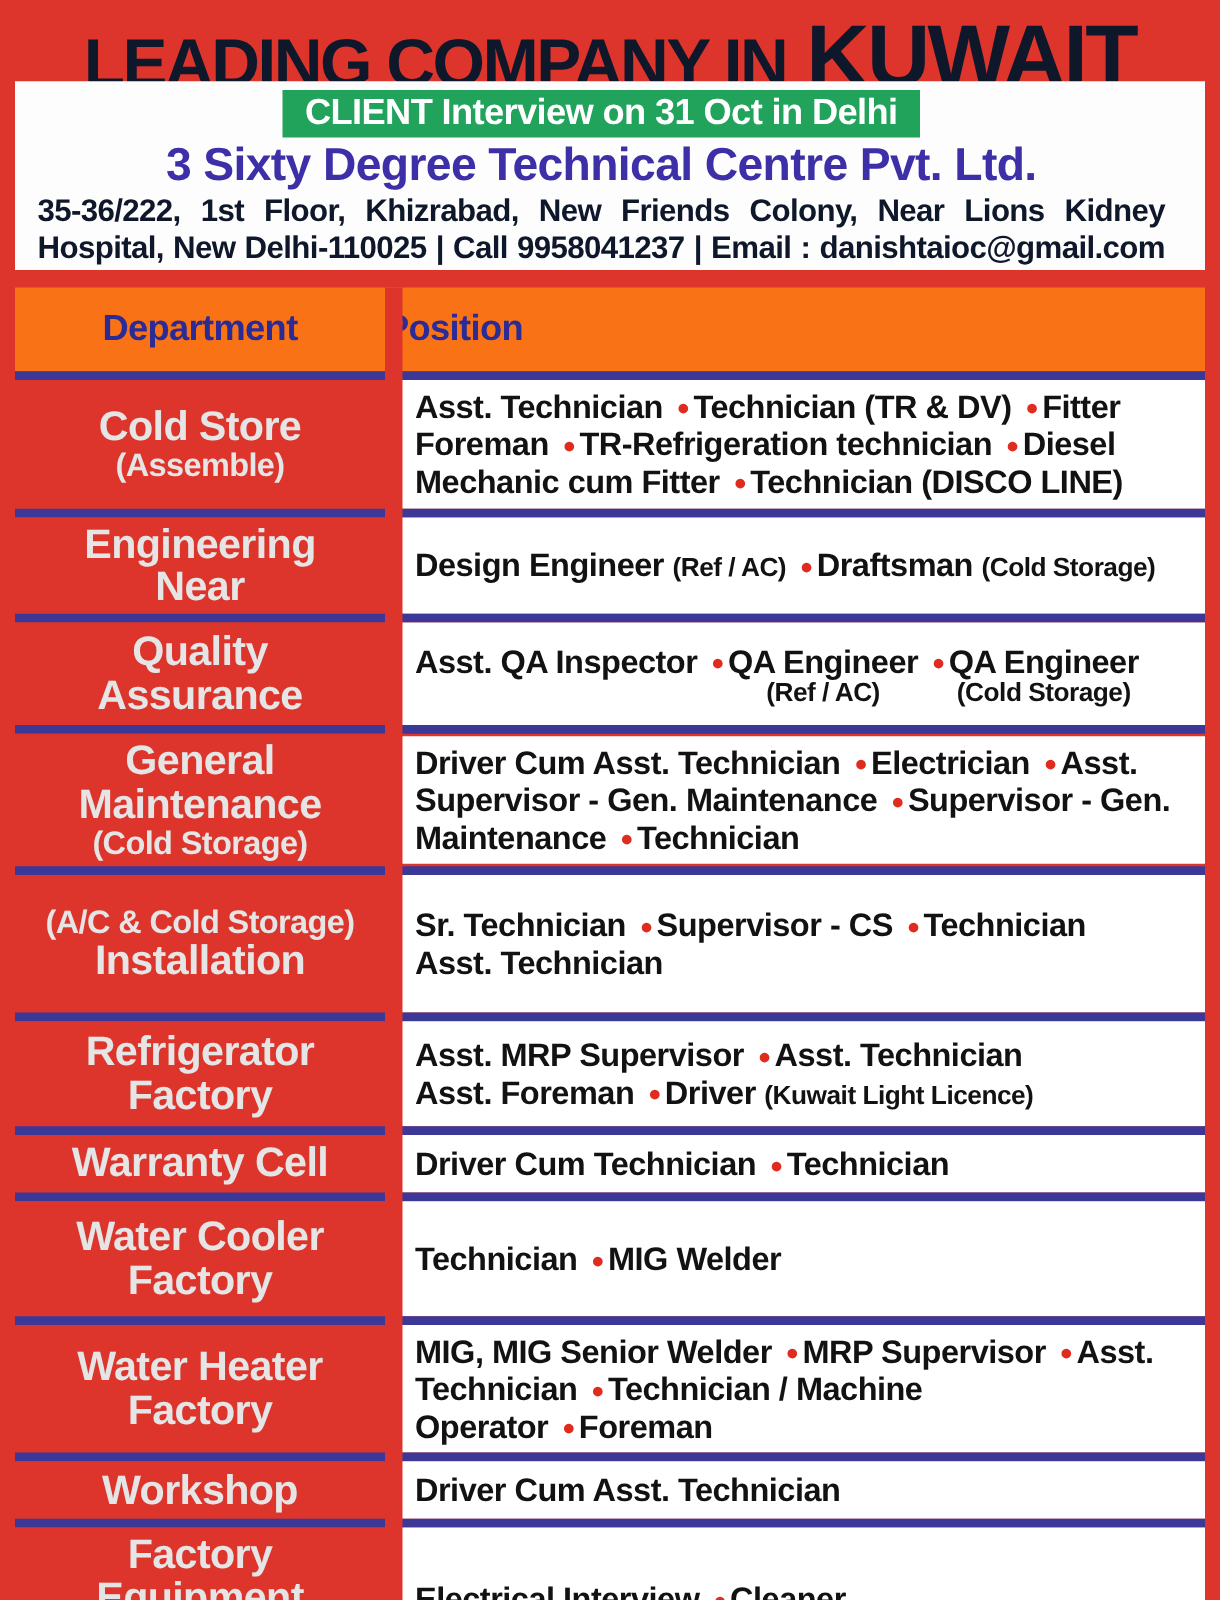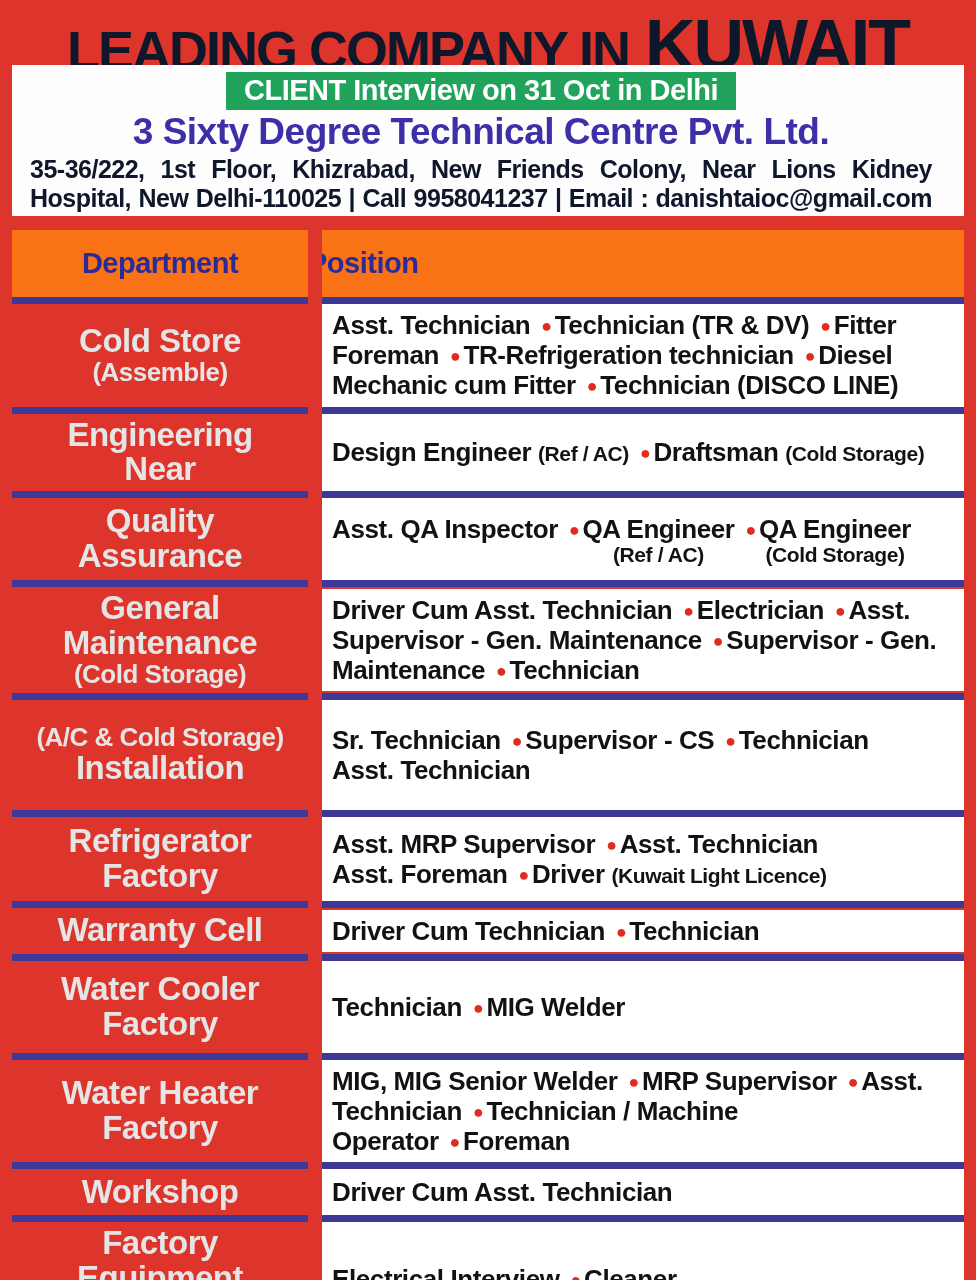--- a/index.html
+++ b/index.html
@@ -97,21 +97,21 @@
   .header-cell-label{font-weight:bold;font-size:29px;letter-spacing:-0.5px;text-align:center;}
 
   
   .jobs-table > :nth-child(1){min-height:31px;}
   .jobs-table > :nth-child(3){min-height:92px;}
   .jobs-table > :nth-child(5){min-height:76px;}
   .jobs-table > :nth-child(7){min-height:82px;}
   .jobs-table > :nth-child(9){min-height:104px;align-items:center;}
   .jobs-table > :nth-child(11){min-height:110px;}
   .jobs-table > :nth-child(13){min-height:84px;}
-  .jobs-table > :nth-child(15){min-height:46px;align-items:center;}
+  .jobs-table > :nth-child(15){min-height:46px;}
   .jobs-table > :nth-child(17){min-height:92px;}
   .jobs-table > :nth-child(19){min-height:88px;}
   .jobs-table > :nth-child(21){min-height:46px;}
   .jobs-table > :nth-child(23){flex:1;}
 </style>
 </head>
 <body>
 
 <div class="title-bar">
   <span class="title-main">LEADING COMPANY IN</span>

